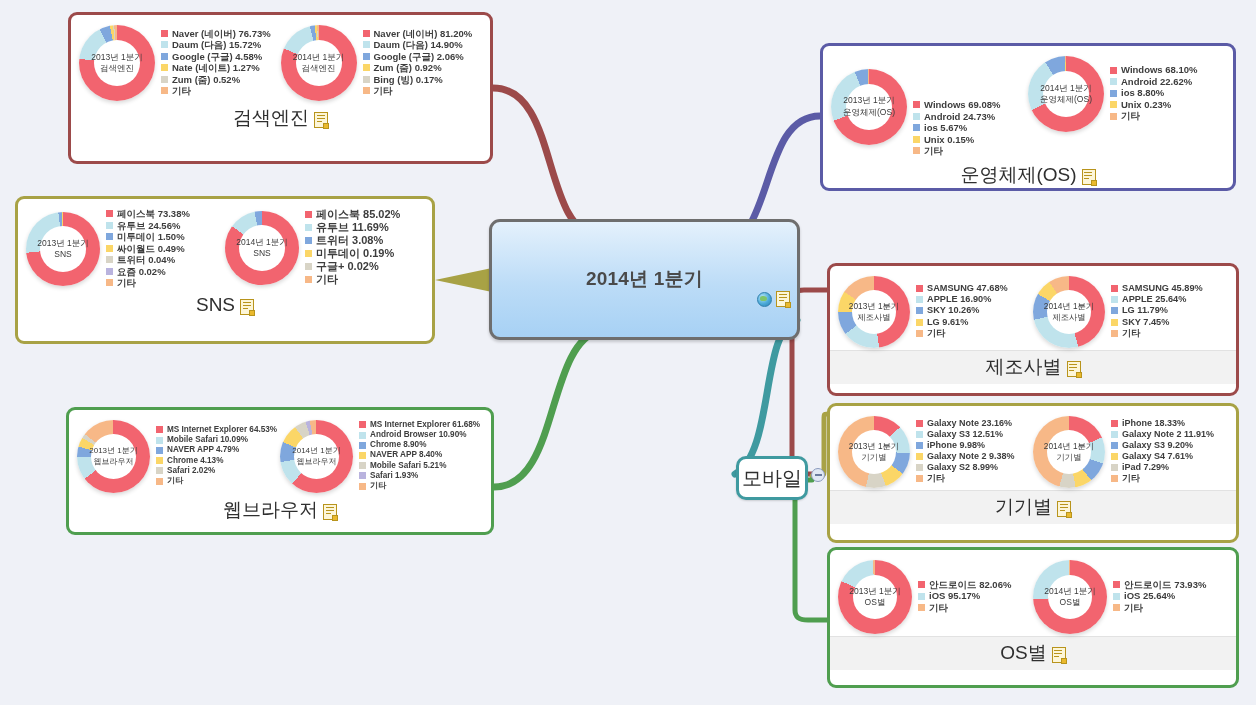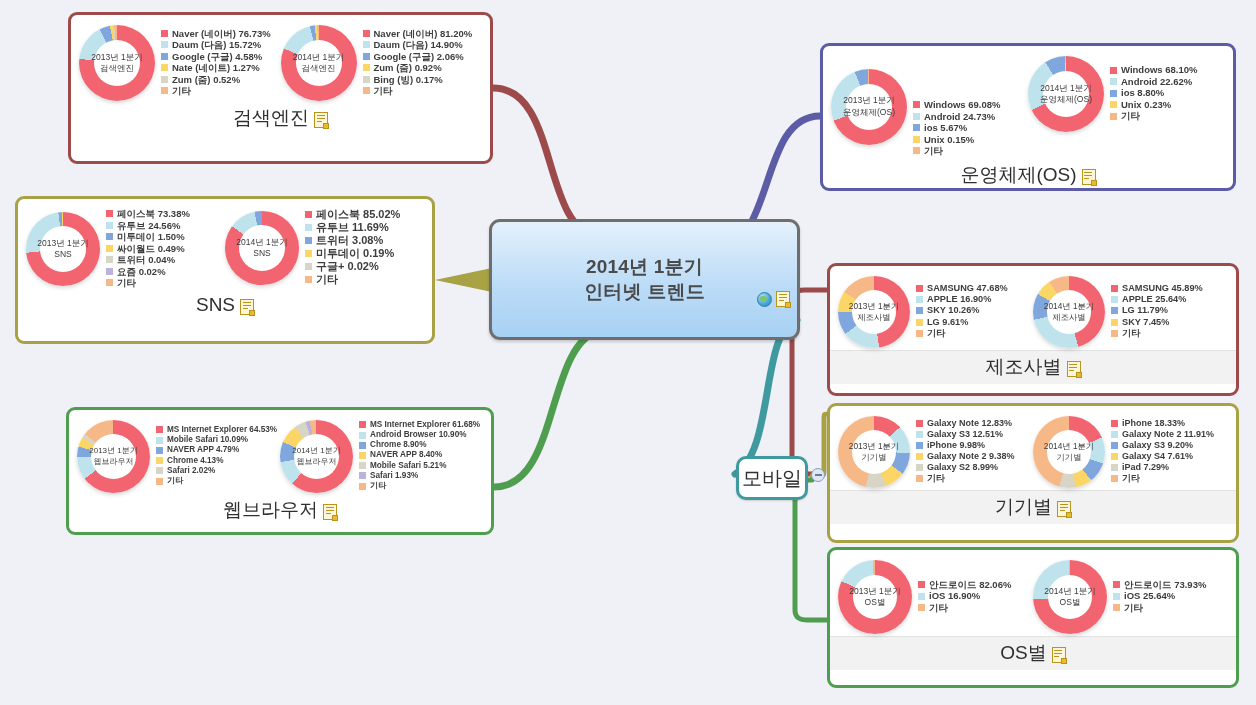--- a/index.html
+++ b/index.html
@@ -114,21 +114,20 @@
     <path d="M797 320 C 760 330, 775 452, 735 474" fill="none" stroke="#3f9aa0" stroke-width="7" stroke-linecap="round"></path>
 
     <path d="M812 474 L 800 474 C 792 474, 792 468, 792 460 L 792 300 C 792 292, 796 290, 804 290 L 827 290" fill="none" stroke="#9c4a4a" stroke-width="5" stroke-linecap="round"></path>
     <path d="M812 476 L 820 476 C 824 476, 824 474, 824 472 L 824 420 C 824 414, 824 414, 828 414" fill="none" stroke="#a8a245" stroke-width="5" stroke-linecap="round"></path>
     <path d="M812 480 L 802 480 C 796 480, 795 486, 795 494 L 795 610 C 795 618, 800 620, 808 620 L 827 620" fill="none" stroke="#4f9e4f" stroke-width="5" stroke-linecap="round"></path>
   </svg>
 
   <div id="center-node" style="left:489px; top:219px; width:311px; height:121px;">
     <div class="txt">
         <div>2014년 1분기</div>
-        <div>인터넷 트렌드</div>
       </div>
     <span class="badges">
       <span class="globe"></span>
       <span class="noteicon">
         <span class="pg"></span>
         <span class="ln" style="top:3px;width:8px"></span>
         <span class="ln" style="top:6px;width:8px"></span>
         <span class="ln" style="top:9px;width:5px"></span>
         <span class="fold"></span>
       </span>
@@ -516,21 +515,21 @@
             <div class="donut" style="width:72px;height:72px;">
      <div class="ring" style="width:72px;height:72px;background:conic-gradient(#f2646f 0.000% 12.830%,#bfe3ec 12.830% 25.340%,#7fa7dd 25.340% 35.320%,#fbd667 35.320% 44.700%,#d8d4c6 44.700% 53.690%,#f7b887 53.690% 100.000%);"></div>
      <div class="hole" style="left:14px;top:14px;width:44px;height:44px;font-size:8.3px;">
         <span>2013년 1분기</span>
                 <span>기기별</span>
      </div>
    </div>
             <div class="legend" style="font-size:9px;width:145px;">
               <div class="row">
          <span class="sw" style="background:#f2646f"></span>
-         <span class="lb">Galaxy Note 12.83%</span>
+         <span class="lb">Galaxy Note 23.16%</span>
        </div>
               <div class="row">
          <span class="sw" style="background:#bfe3ec"></span>
          <span class="lb">Galaxy S3 12.51%</span>
        </div>
               <div class="row">
          <span class="sw" style="background:#7fa7dd"></span>
          <span class="lb">iPhone 9.98%</span>
        </div>
               <div class="row">
@@ -595,21 +594,21 @@
                 <span>OS별</span>
      </div>
    </div>
             <div class="legend" style="font-size:9.5px;width:130px;">
               <div class="row">
          <span class="sw" style="background:#f2646f"></span>
          <span class="lb">안드로이드 82.06%</span>
        </div>
               <div class="row">
          <span class="sw" style="background:#bfe3ec"></span>
-         <span class="lb">iOS 16.90%</span>
+         <span class="lb">iOS 95.17%</span>
        </div>
               <div class="row">
          <span class="sw" style="background:#f7b887"></span>
          <span class="lb">기타</span>
        </div>
             </div>
           </div>
           <div class="half">
             <div class="donut" style="width:74px;height:74px;">
      <div class="ring" style="width:74px;height:74px;background:conic-gradient(#f2646f 0.000% 73.930%,#bfe3ec 73.930% 99.570%,#f7b887 99.570% 100.000%);"></div>

